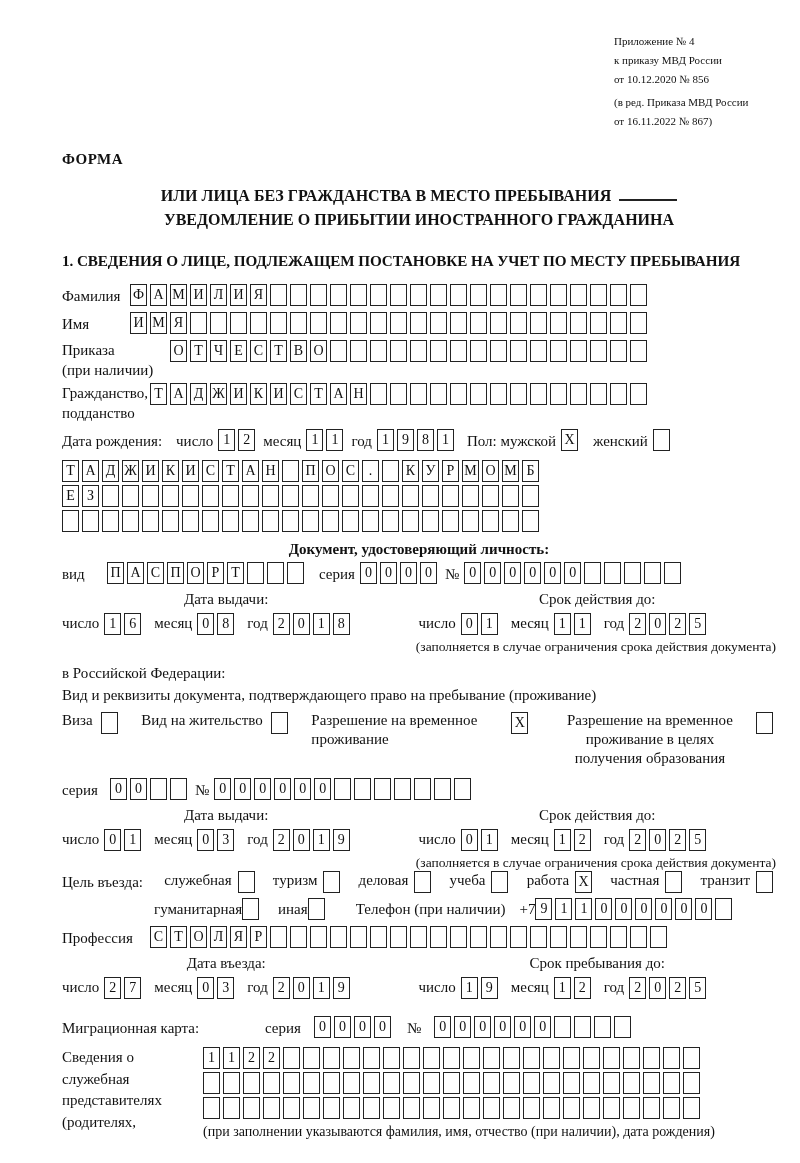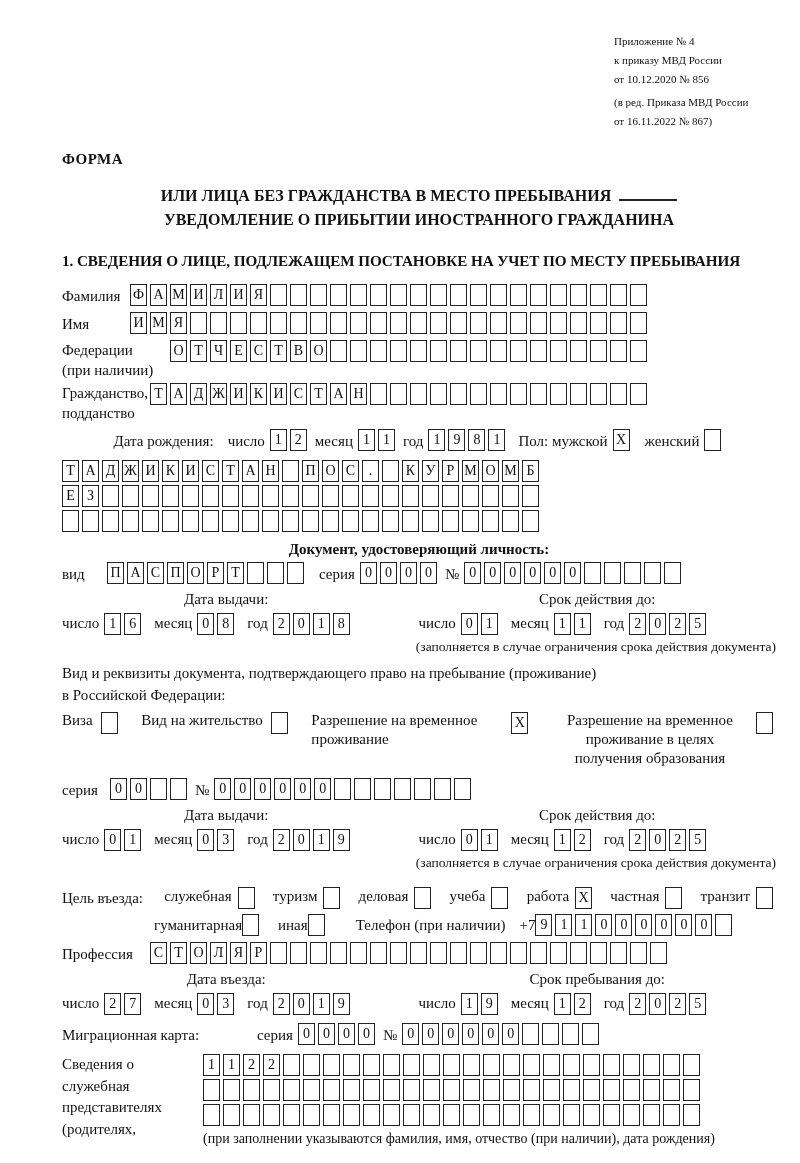--- a/index.html
+++ b/index.html
@@ -46,21 +46,21 @@
   .note { text-align:right; font-size:13.5px; margin-top:2px; line-height:17px; }
 
   .intro { line-height:21.5px; margin-top:8px; }
   .opts { display:flex; justify-content:space-between; align-items:flex-start; margin-top:5px; }
   .opt { display:flex; align-items:flex-start; }
   .opt .olbl { line-height:19px; margin-right:8px; }
   .opt .c2 { width:192px; text-align:left; }
   .opt .c3 { width:196px; text-align:center; }
   .cb { margin-top:1px; }
 
-  .purrow { display:flex; align-items:center; justify-content:space-between; margin-top:16px; }
+  .purrow { display:flex; align-items:center; justify-content:space-between; margin-top:0; }
   .purrow .olbl { margin-right:6px; }
   .pur2 { display:flex; align-items:center; margin-top:5px; padding-left:92px; }
 
   .repcol { width:141px; flex:none; line-height:21.5px; }
   .repnote { text-align:center; font-size:14px; margin-top:5px; }
 </style>
 </head>
 <body>
 
 <div class="hdr">
@@ -141,21 +141,21 @@
         <span class="cell"></span>
         <span class="cell"></span>
         <span class="cell"></span>
         <span class="cell"></span>
         <span class="cell"></span>
       </span>
   </div>
 
   <div class="frow">
     <span class="lbl w108 lbl2">
-      <span>Федерации</span><br>
+      <span>Приказа</span><br>
       <span>(при наличии)</span>
     </span>
     <span class="cells">
         <span class="cell">О</span>
         <span class="cell">Т</span>
         <span class="cell">Ч</span>
         <span class="cell">Е</span>
         <span class="cell">С</span>
         <span class="cell">Т</span>
         <span class="cell">В</span>
@@ -206,21 +206,21 @@
         <span class="cell"></span>
         <span class="cell"></span>
         <span class="cell"></span>
         <span class="cell"></span>
         <span class="cell"></span>
         <span class="cell"></span>
         <span class="cell"></span>
       </span>
   </div>
 
-  <div class="frow" style="margin-top:6px;justify-content:center;">
+  <div class="frow" style="margin-top:6px;">
     <span class="lbl">Дата рождения:</span>
     <span class="inline-lbl" style="margin-left:14px;">число</span>
     <span class="cells">
         <span class="cell">1</span>
         <span class="cell">2</span>
       </span>
     <span class="inline-lbl">месяц</span>
     <span class="cells">
         <span class="cell">1</span>
         <span class="cell">1</span>
@@ -406,22 +406,22 @@
             <span class="cell">0</span>
             <span class="cell">2</span>
             <span class="cell">5</span>
           </span>
       </div>
     </div>
   </div>
   <div class="note">(заполняется в случае ограничения срока действия документа)</div>
 
   <div class="intro">
+    <div>в Российской Федерации:</div>
     <div>Вид и реквизиты документа, подтверждающего право на пребывание (проживание)</div>
-    <div>в Российской Федерации:</div>
   </div>
 
   <div class="opts">
     <span class="opt">
       <span class="olbl">Виза</span>
       <span class="cells cb">
           <span class="cell"></span>
         </span>
     </span>
     <span class="opt">
@@ -661,21 +661,21 @@
         <span class="cells">
             <span class="cell">2</span>
             <span class="cell">0</span>
             <span class="cell">2</span>
             <span class="cell">5</span>
           </span>
       </div>
     </div>
   </div>
 
-  <div class="frow" style="margin-top:7px;">
+  <div class="frow" style="margin-top:16px;gap:8px;">
     <span class="lbl" style="width:190px;">Миграционная карта:</span>
     <span class="inline-lbl">серия</span>
     <span class="cells">
         <span class="cell">0</span>
         <span class="cell">0</span>
         <span class="cell">0</span>
         <span class="cell">0</span>
       </span>
     <span class="inline-lbl">№</span>
     <span class="cells">

